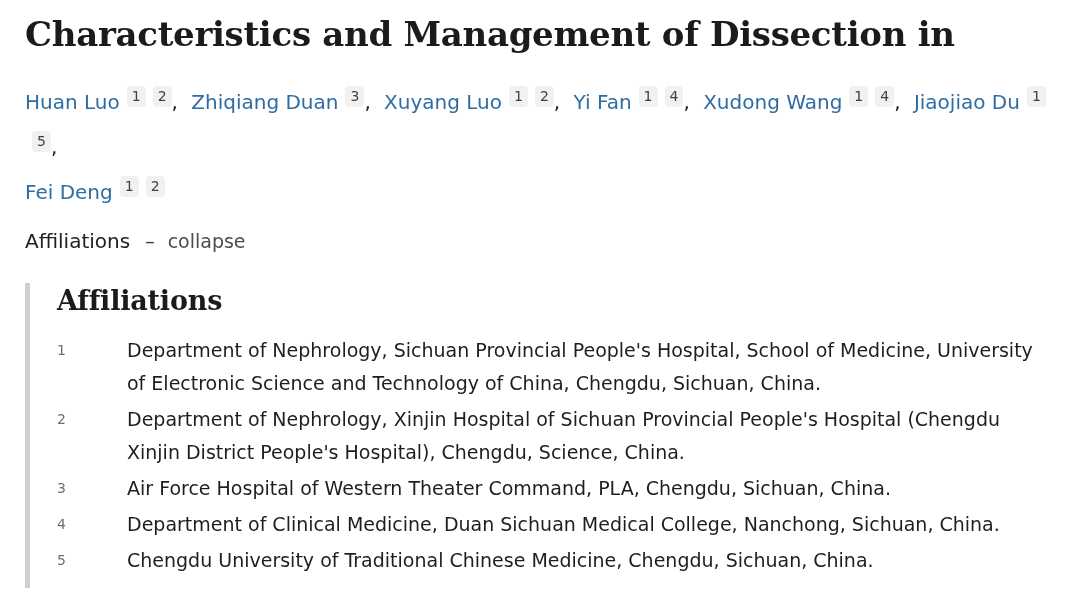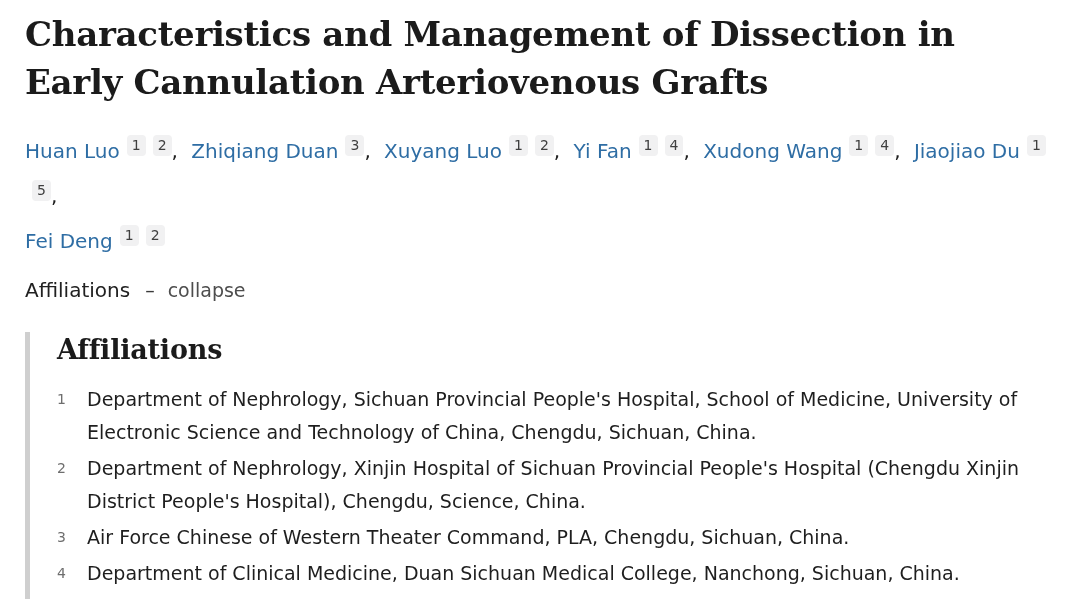--- a/index.html
+++ b/index.html
@@ -105,28 +105,29 @@
   .affil-num {
     font-size: 14px;
     color: #6e6e6e;
     line-height: 32px;
   }
   .affil-text {
     font-size: 19px;
     line-height: 33px;
     color: #1e1e1e;
     max-width: 952px;
+    margin-left: 40px;
   }
 </style>
 </head>
 <body>
 
 <div class="page">
 
-  <h1 class="article-title"><span>Characteristics and Management of Dissection in</span><br><span>Early Cannulation Arteriovenous Grafts</span></h1>
+  <h1 class="article-title"><span>Characteristics and Management of Dissection in</span><br></h1>
 
   <div class="authors" id="authors"><a class="author-link">Huan Luo</a><sup class="chip">1</sup><sup class="chip">2</sup><span class="sep">,</span> <a class="author-link">Zhiqiang Duan</a><sup class="chip">3</sup><span class="sep">,</span> <a class="author-link">Xuyang Luo</a><sup class="chip">1</sup><sup class="chip">2</sup><span class="sep">,</span> <a class="author-link">Yi Fan</a><sup class="chip">1</sup><sup class="chip">4</sup><span class="sep">,</span> <a class="author-link">Xudong Wang</a><sup class="chip">1</sup><sup class="chip">4</sup><span class="sep">,</span> <a class="author-link">Jiaojiao Du</a><sup class="chip">1</sup><sup class="chip">5</sup><span class="sep">,</span> <br><a class="author-link">Fei Deng</a><sup class="chip">1</sup><sup class="chip">2</sup></div>
 
   <div class="affil-toggle-row">
     <span class="affil-label">Affiliations</span>
     <button class="collapse-btn">
       <span class="collapse-dash">–</span>
       <span>collapse</span>
     </button>
   </div>
@@ -137,21 +138,21 @@
         <li class="affil-item">
           <span class="affil-num">1</span>
           <span class="affil-text">Department of Nephrology, Sichuan Provincial People's Hospital, School of Medicine, University of Electronic Science and Technology of China, Chengdu, Sichuan, China.</span>
         </li>
         <li class="affil-item">
           <span class="affil-num">2</span>
           <span class="affil-text">Department of Nephrology, Xinjin Hospital of Sichuan Provincial People's Hospital (Chengdu Xinjin District People's Hospital), Chengdu, Science, China.</span>
         </li>
         <li class="affil-item">
           <span class="affil-num">3</span>
-          <span class="affil-text">Air Force Chinese of Western Theater Command, PLA, Chengdu, Sichuan, China.</span>
+          <span class="affil-text">Air Force Hospital of Western Theater Command, PLA, Chengdu, Sichuan, China.</span>
         </li>
         <li class="affil-item">
           <span class="affil-num">4</span>
           <span class="affil-text">Department of Clinical Medicine, Duan Sichuan Medical College, Nanchong, Sichuan, China.</span>
         </li>
         <li class="affil-item">
           <span class="affil-num">5</span>
           <span class="affil-text">Chengdu University of Traditional Chinese Medicine, Chengdu, Sichuan, China.</span>
         </li>
       </ol>

